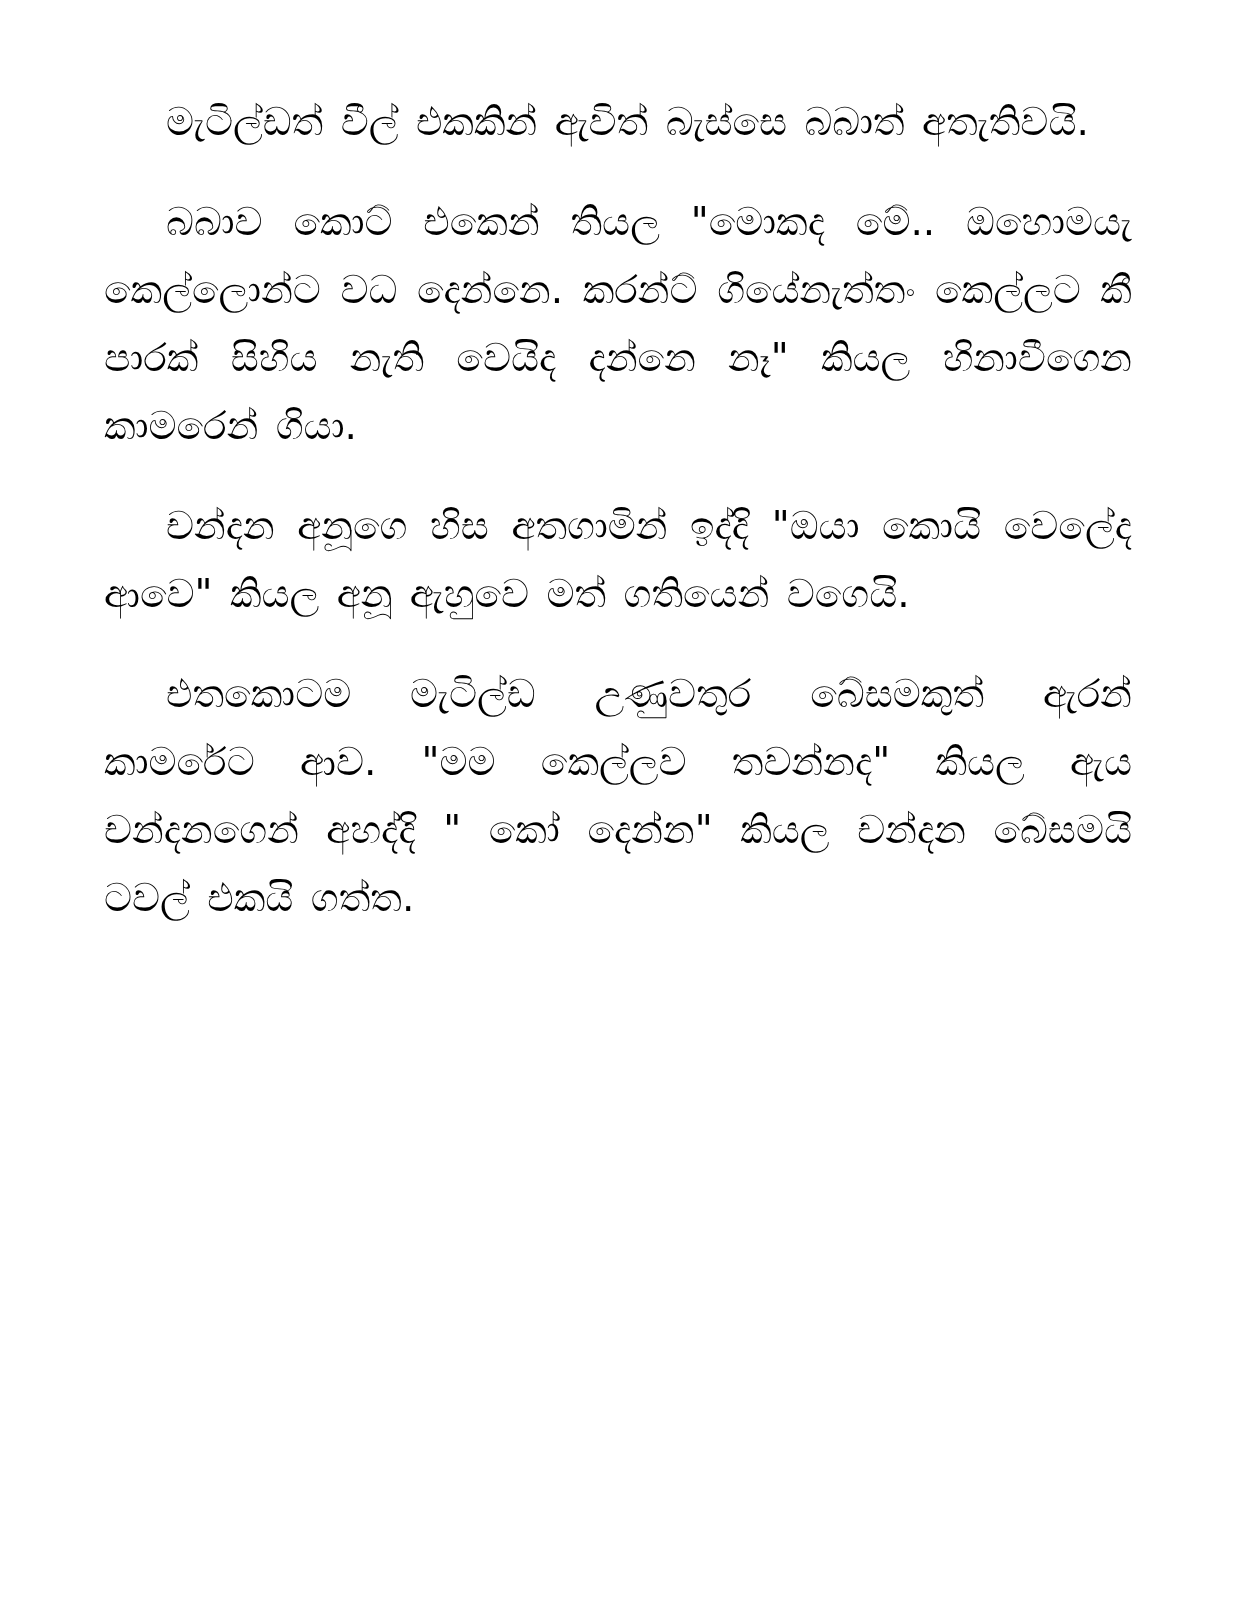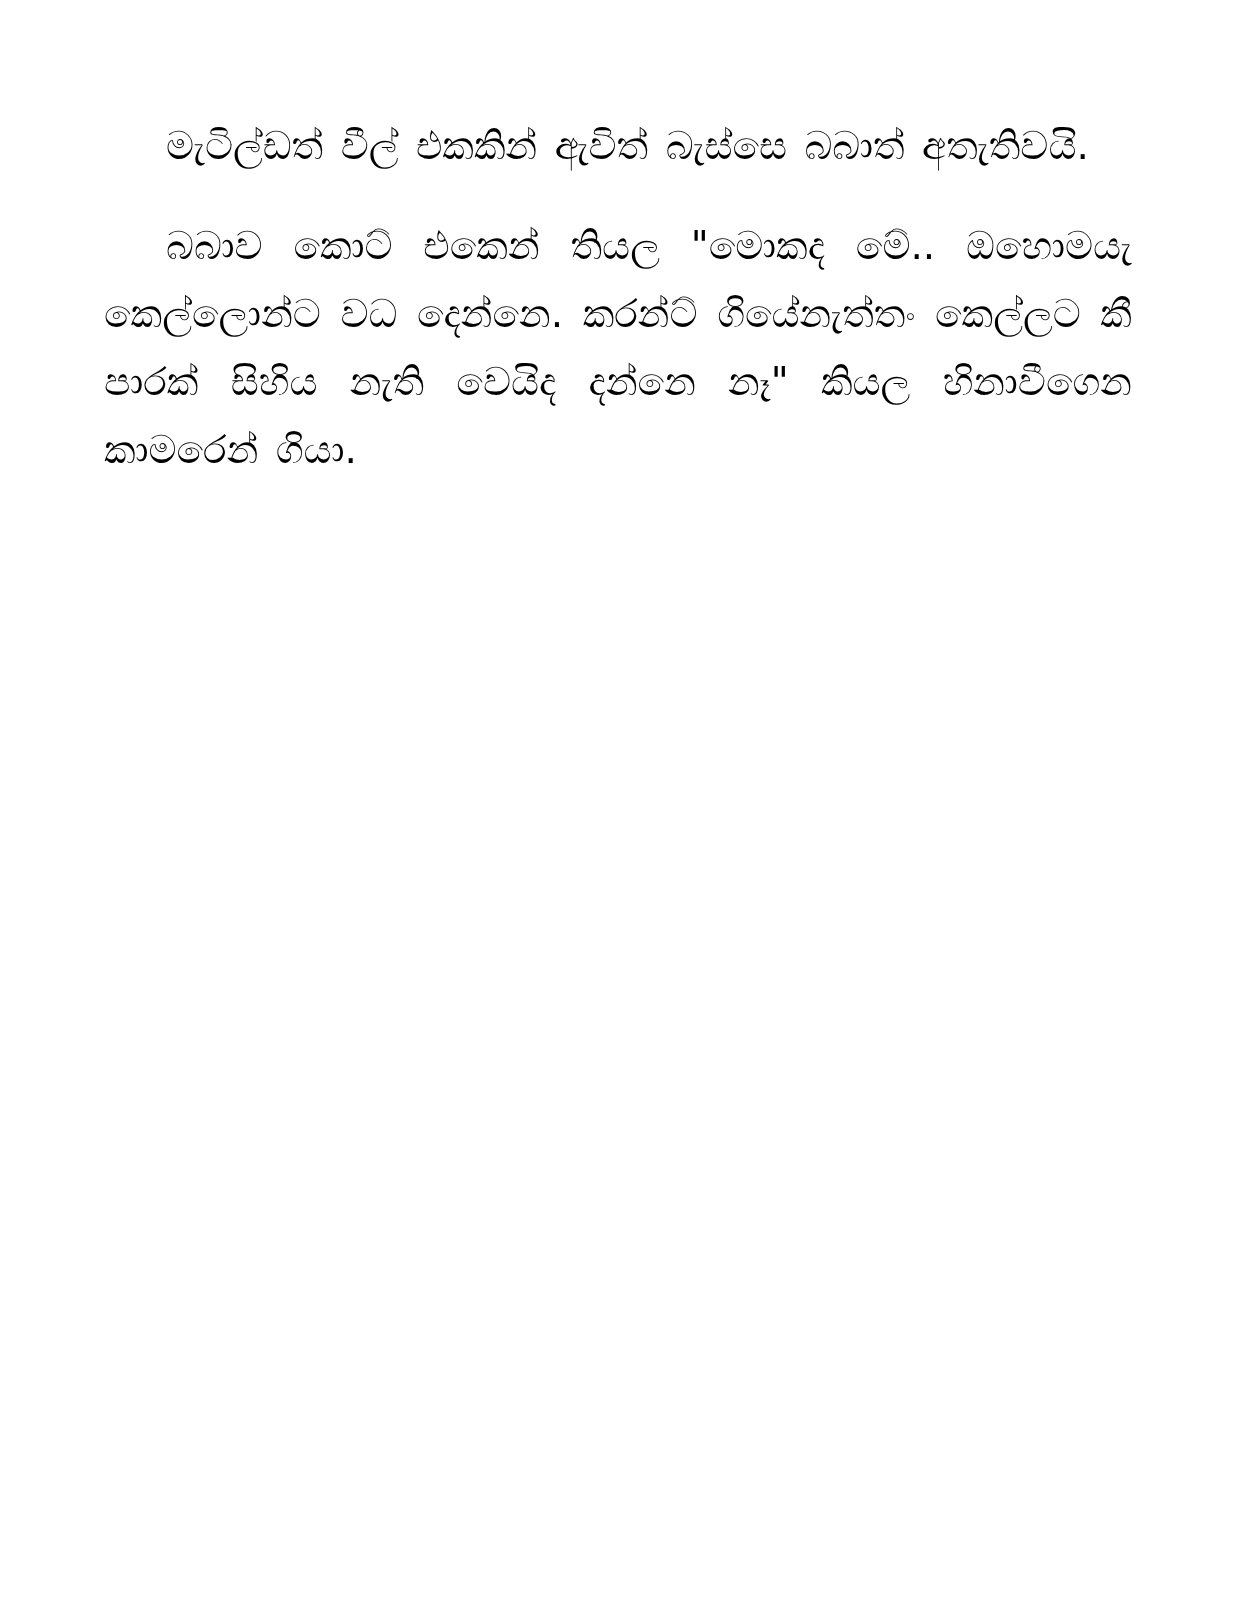--- a/index.html
+++ b/index.html
@@ -9,21 +9,21 @@
   }
   body {
     width: 1236px;
     height: 1600px;
     overflow: hidden;
   }
   .page {
     box-sizing: border-box;
     width: 1236px;
     height: 1600px;
-    padding: 112px 104px 0 104px;
+    padding: 88px 104px 0 104px;
     background: #ffffff;
     color: #000000;
     font-family: "DejaVu Sans", "Liberation Serif", sans-serif;
   }
   .page p.para {
     margin: 0 0 32px 0;
     font-size: 39px;
     line-height: 68px;
     text-align: justify;
     text-justify: inter-word;
@@ -31,13 +31,15 @@
     word-spacing: 5px;
     color: #000000;
   }
 </style>
 </head>
 <body>
 
 <div class="page">
   <p class="para">මැටිල්ඩත් වීල් එකකින් ඇවිත් බැස්සෙ බබාත් අතැතිවයි.</p>
   <p class="para">බබාව කොට් එකෙන් තියල "මොකද මේ.. ඔහොමයැ කෙල්ලොන්ට වධ දෙන්නෙ. කරන්ට් ගියේනැත්තං කෙල්ලට කී පාරක් සිහිය නැති වෙයිද දන්නෙ නෑ" කියල හිනාවීගෙන කාමරෙන් ගියා.</p>
+  <p class="para">චන්දන අනූගෙ හිස අතගාමින් ඉද්දි "ඔයා කොයි වෙලේද ආවෙ" කියල අනූ ඇහුවෙ මත් ගතියෙන් වගෙයි.</p>
+  <p class="para">එතකොටම මැටිල්ඩ උණුවතුර බේසමකුත් ඇරන් කාමරේට ආව. "මම කෙල්ලව තවන්නද" කියල ඇය චන්දනගෙන් අහද්දි " කෝ දෙන්න" කියල චන්දන බේසමයි ටවල් එකයි ගත්ත.</p>
 </div>
 
 </body></html>

